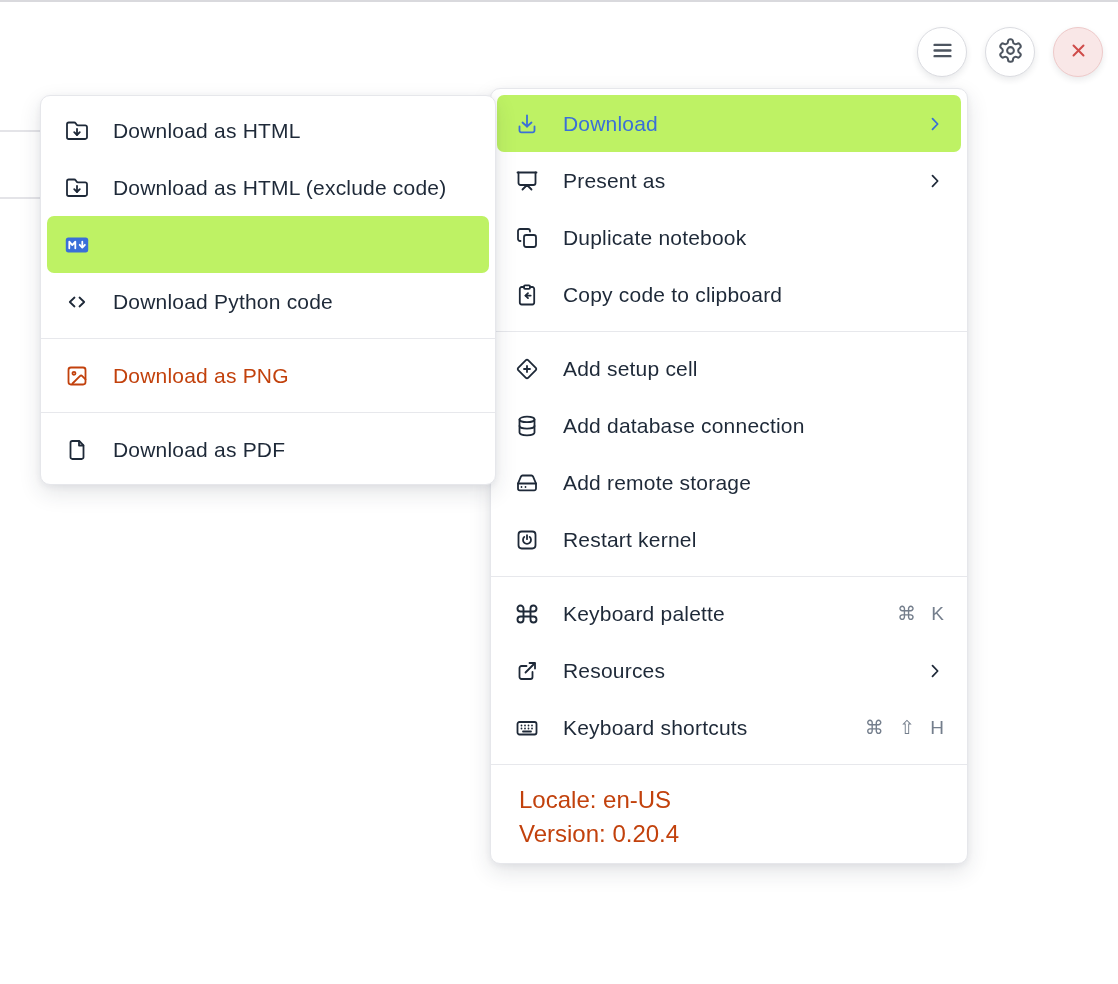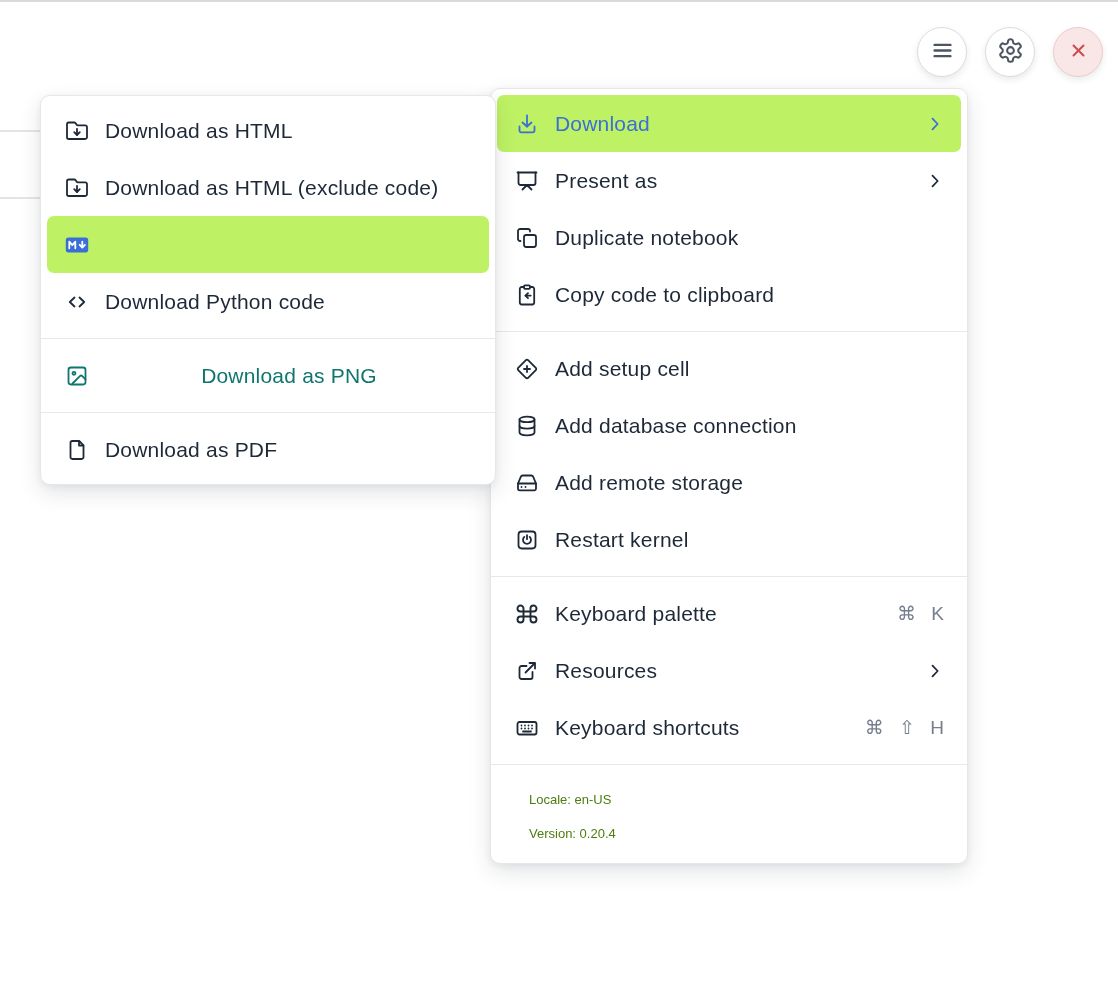--- a/index.html
+++ b/index.html
@@ -29,37 +29,37 @@
     position:absolute; background:#fff;
     border:1px solid #e6e7eb; border-radius:10px;
     box-shadow:0 8px 22px rgba(30,40,60,.12), 0 2px 6px rgba(30,40,60,.06);
     padding:6px 0;
   }
   .mainmenu { left:490px; top:88px; width:478px; z-index:2; }
   .submenu  { left:40px;  top:95px; width:456px; z-index:3; }
 
   .menu-row {
     height:57px; margin:0 6px; border-radius:7px;
-    display:flex; align-items:center; gap:16px;
+    display:flex; align-items:center; gap:24px;
     padding:0 16px 0 18px;
     font-size:21px; letter-spacing:.2px; color:#1e2938;
     cursor:pointer; white-space:nowrap;
   }
   .menu-row.highlighted { background:#bef264; color:#3a6fd8; }
-  .menu-row.disabled { color:#0f766e; cursor:default;text-align:center; }
+  .menu-row.disabled { color:#c2410c; cursor:default; }
   .menu-row .icon { width:24px; height:24px; flex:none; display:flex; align-items:center; justify-content:center; }
   .menu-row .icon svg { width:24px; height:24px; }
   .menu-row .label { flex:1; }
   .menu-row .trail { flex:none; display:flex; align-items:center; }
   .menu-row .trail svg { width:20px; height:20px; }
   .menu-row .shortcut { flex:none; color:#747e8c; font-size:19px; word-spacing:8px; letter-spacing:1px; }
 
   .separator { height:1px; background:#e7e8ec; margin:8px 0; }
 
-  .menu-footer { padding:10px 0 6px 38px; color:#4d7c0f; font-size:13px; line-height:34px; }
+  .menu-footer { padding:10px 0 6px 28px; color:#c2410c; font-size:24px; line-height:34px; }
 </style>
 </head>
 <body>
 
 <div class="page-top-border"></div>
 <div class="backdrop-line" style="top:130px;"></div>
 <div class="backdrop-line" style="top:197px;"></div>
 
 <div class="toolbar">
   <div class="circle-btn">

